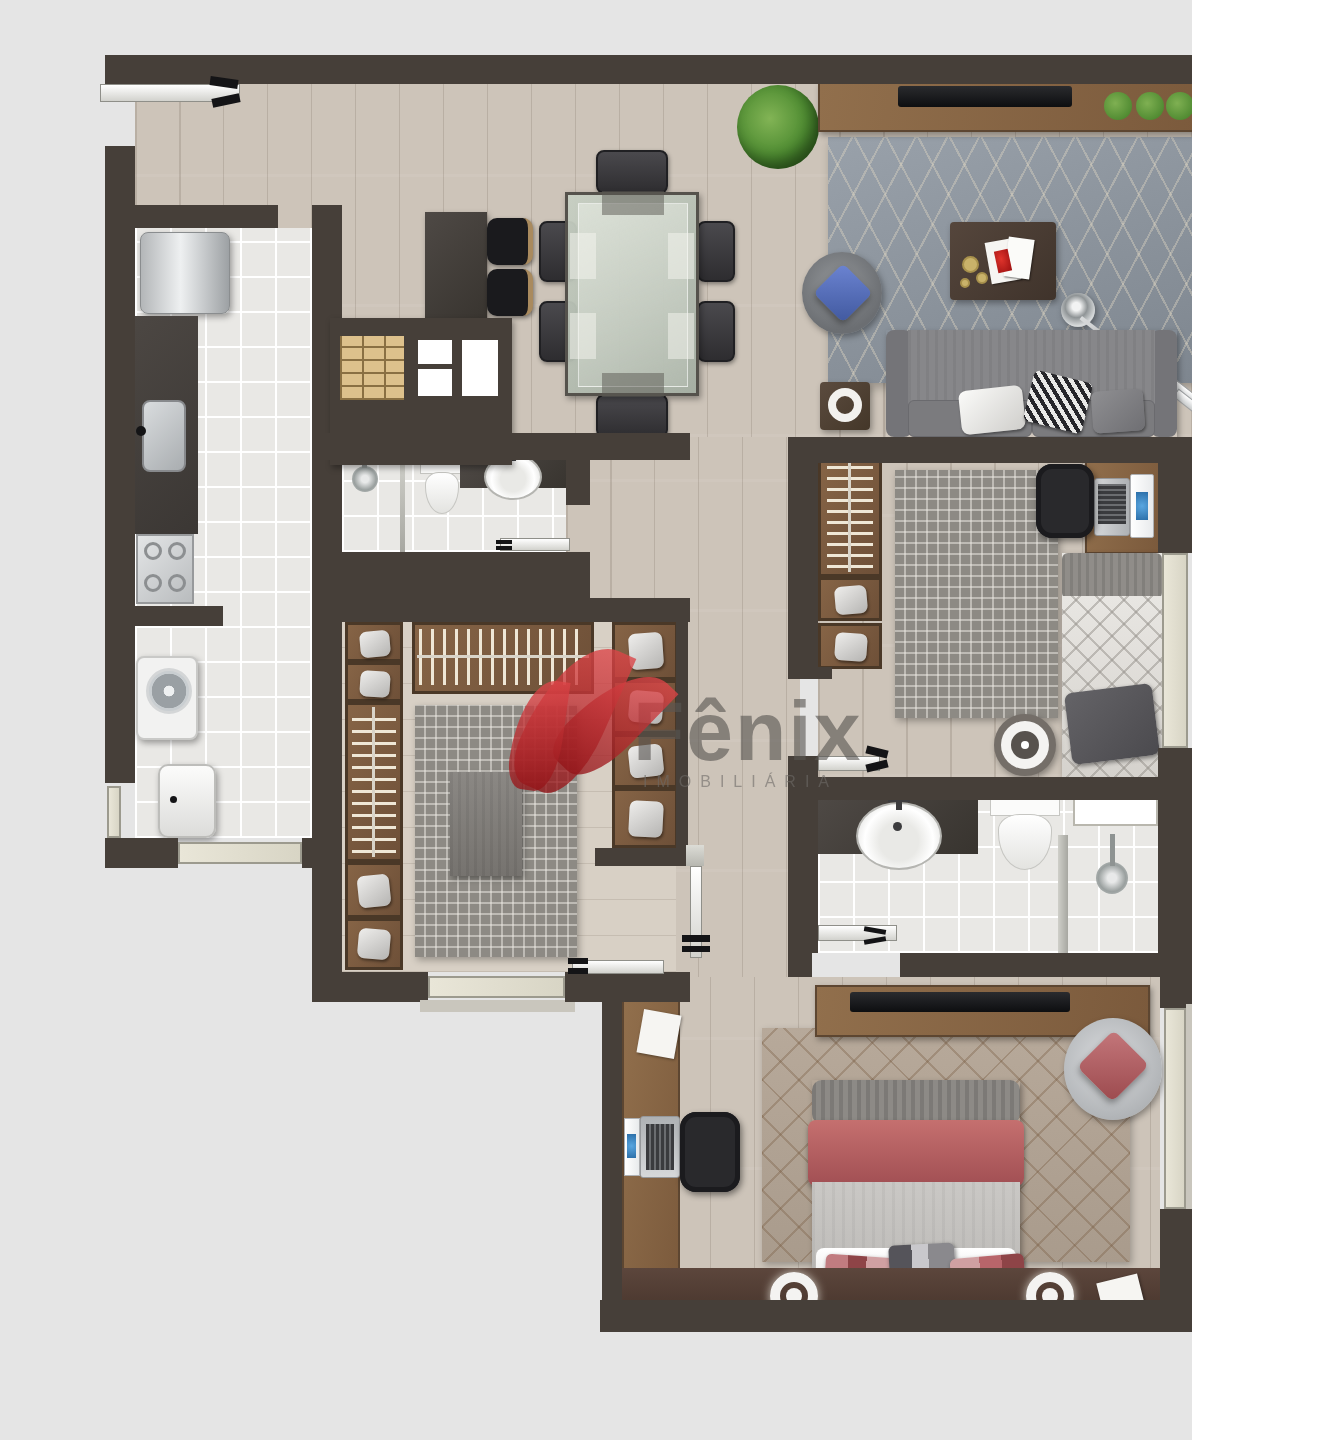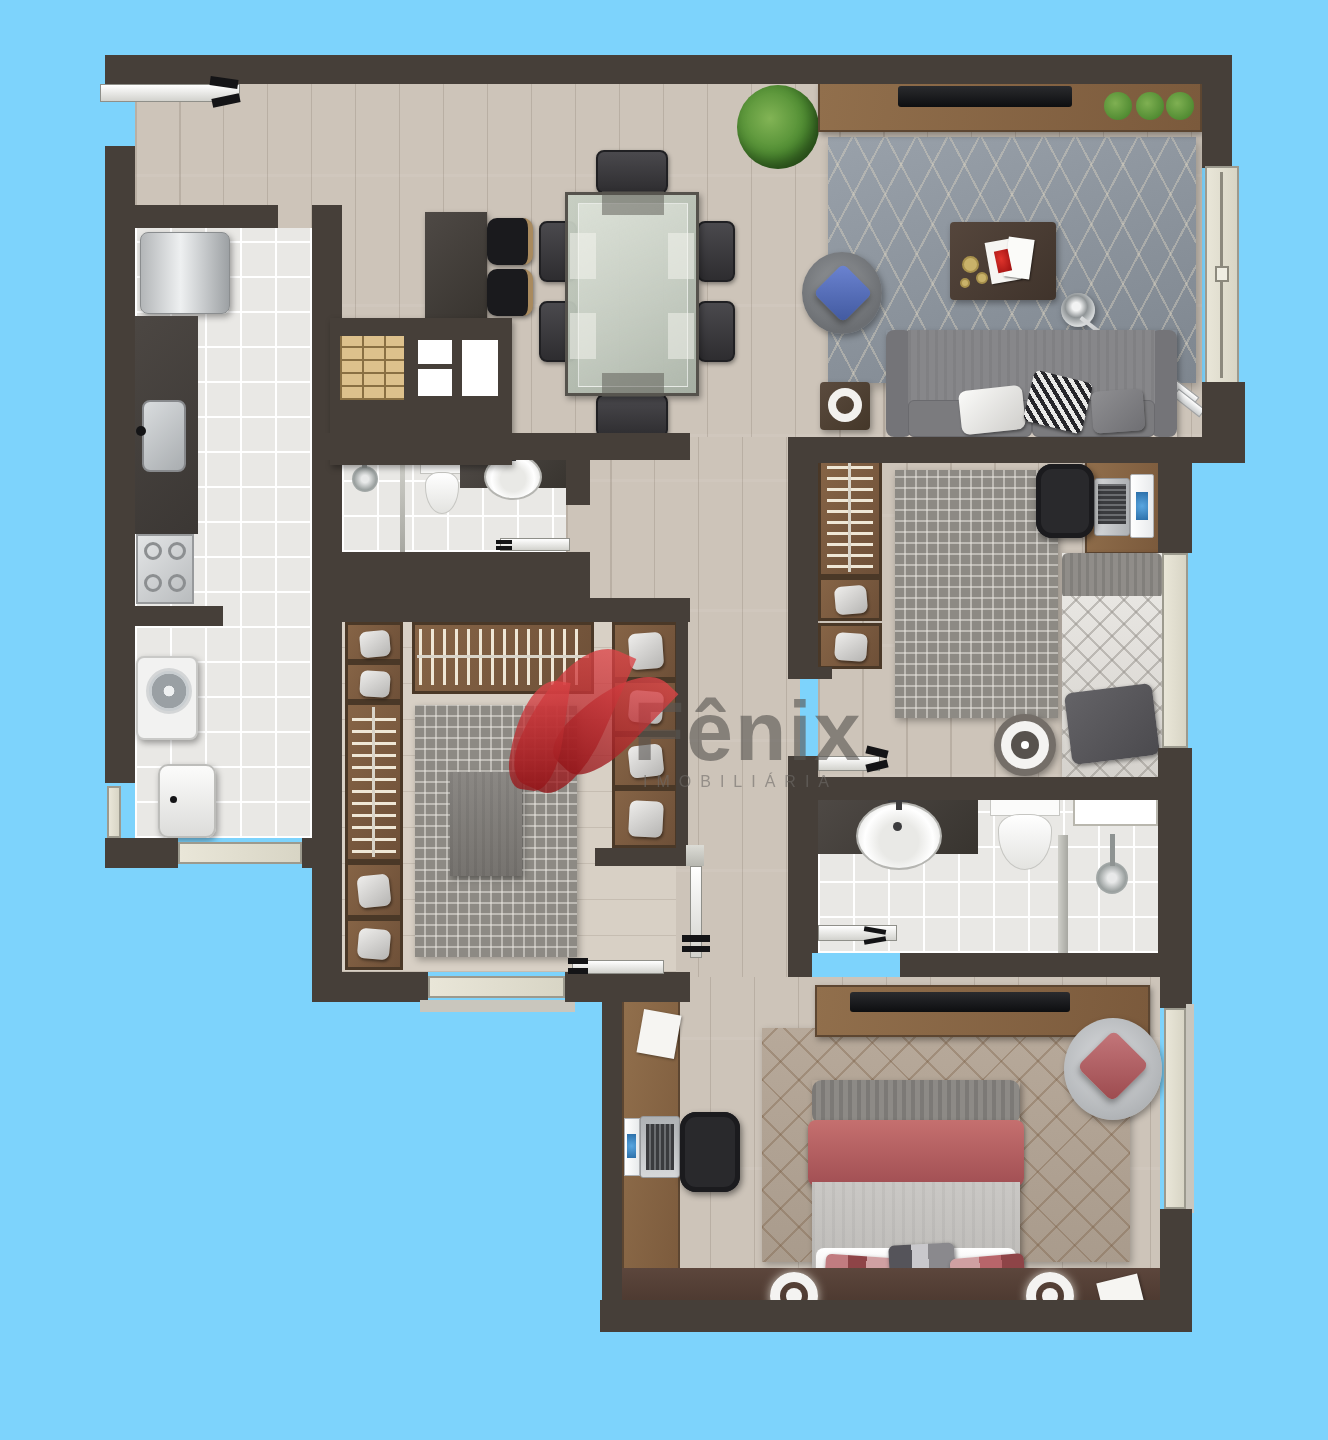--- a/index.html
+++ b/index.html
@@ -1,16 +1,16 @@
 <!DOCTYPE html>
 <html style="--wall: #463f39; --woodFloor: #cdc4b9; --closetFloor: #d8d0c5; --tile: #e9e8e5; --grout: #ffffff; --counter: #45403c; --furnitureWood: #856344; --wardrobeWood: #7d5c40; --wardrobeFrame: #4a3827; --rugLiving: #8e959d; --rugMaze: #8d8a84; --rugMaster: #b2a496; --sofa: #7e7e81; --bedRose: #b8656a; --pillowBlue: #5671c4; --plant: #4c8a30; --logoRed: #c22b31; --metal: #c7c9cb; --tv: #121316; --glass: #e4e1d2;"><head>
 <meta charset="utf-8">
 <style>
   html,body{margin:0;padding:0;background:#ffffff;font-family:"Liberation Sans",sans-serif;}
-  #stage{position:relative;width:1328px;height:1440px;background:#7dd3fc;overflow:hidden;}
+  #stage{position:relative;width:1192px;height:1440px;background:#e5e5e5;overflow:hidden;}
   .a{position:absolute;box-sizing:border-box;}
   
   .wall{background:var(--wall,#463f39);}
   .wood{background:
     repeating-linear-gradient(90deg,rgba(94,80,66,.18) 0 1.5px,transparent 1.5px 44px),
     repeating-linear-gradient(0deg,rgba(255,255,255,.06) 0 3px,transparent 3px 130px),
     var(--woodFloor,#cdc4b9);}
   .woodL{background:
     repeating-linear-gradient(0deg,rgba(94,80,66,.15) 0 1.5px,transparent 1.5px 36px),
     var(--closetFloor,#d8d0c5);}

